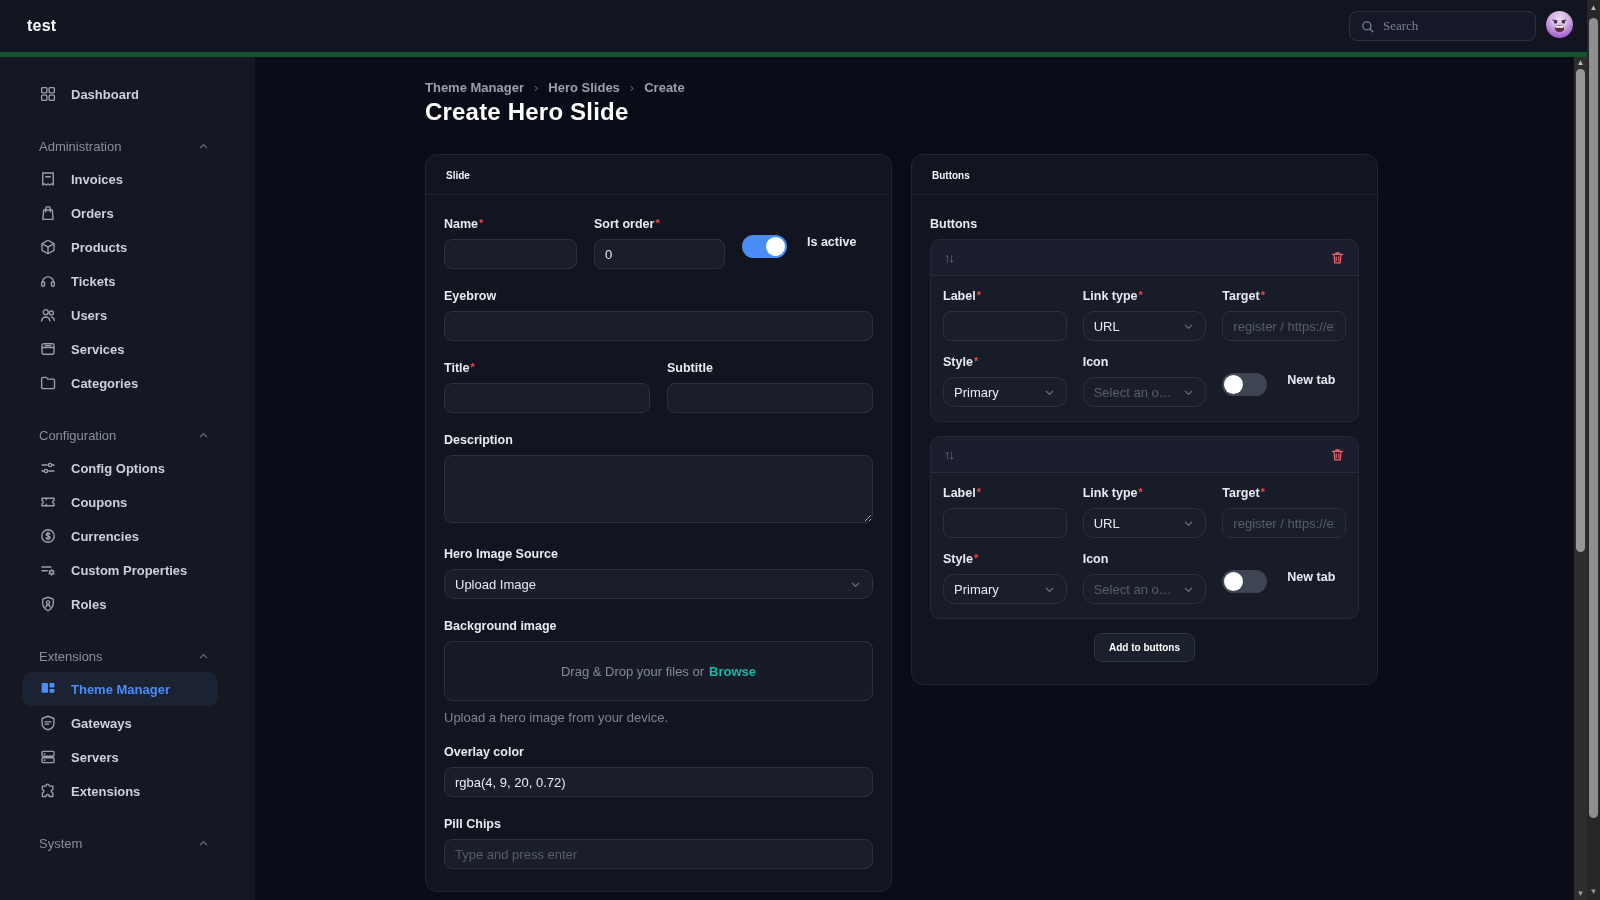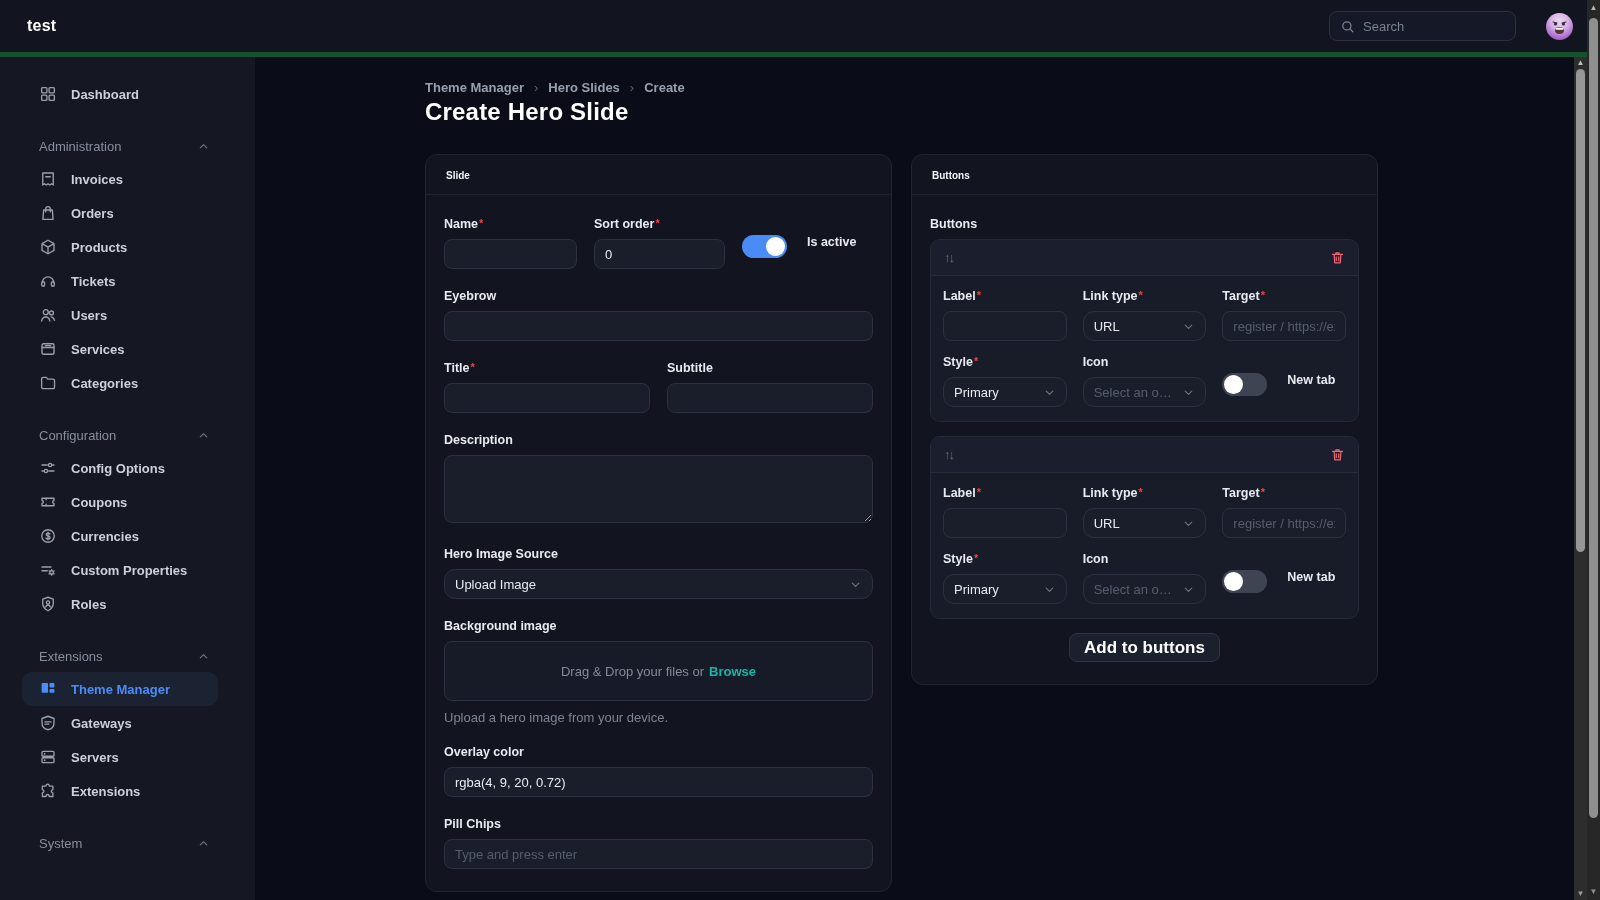--- a/index.html
+++ b/index.html
@@ -12,21 +12,21 @@
   }
   svg { display:block; }
 
   
   .topbar {
     position:absolute; left:0; top:0; width:1587px; height:57px;
     background:#12151f; border-bottom:5px solid #14532d;
     display:flex; align-items:center;
   }
   .logo { font-size:16px; font-weight:bold; color:#fff; margin-left:27px; letter-spacing:.2px; }
-  .topbar-right { position:absolute; right:14px; display:flex; align-items:center; gap:30px; }
+  .topbar-right { position:absolute; right:14px; display:flex; gap:10px;font-family:Liberation Serif, serif; }
   .search-box {
     width:187px; height:30px; border:1px solid #2b3140; border-radius:8px;
     background:#151927; display:flex; align-items:center; padding:0 10px; gap:8px;
   }
   .search-box .ph { font-size:13px; color:#7a8192; }
   .avatar {
     width:27px; height:27px; border-radius:50%;
     background:radial-gradient(circle at 50% 30%, #ead9ef 0%, #d9b6e4 35%, #a765cc 75%, #8a4bb4 100%);
     position:relative; overflow:hidden; flex:0 0 auto;
   }
@@ -118,21 +118,21 @@
   .rep-head .handle { color:#6b7280; font-size:13px; cursor:grab; letter-spacing:-2px; }
   .rep-head .trash { color:#ef6672; cursor:pointer; }
   .rep-body { padding:13px 12px 14px 12px; }
   .rep-row { display:flex; gap:16px; margin-bottom:14px; }
   .rep-row:last-child { margin-bottom:0; }
   .rep-col { flex:1 1 0; min-width:0; }
 
   .add-btn-row { display:flex; justify-content:center; margin-top:0px; }
   .add-btn {
     height:29px; padding:0 14px; background:#1b202d; border:1px solid #2f3545; border-radius:8px;
-    color:#fff; font-size:17px; font-weight:bold; display:flex; align-items:center; cursor:pointer;
+    color:#fff; font-size:10px; font-weight:bold; display:flex; align-items:center; cursor:pointer;
     font-family:"Liberation Sans",sans-serif;
   }
 </style>
 </head>
 <body>
 
 <div class="topbar">
   <div class="logo">test</div>
   <div class="topbar-right">
     <div class="search-box">

